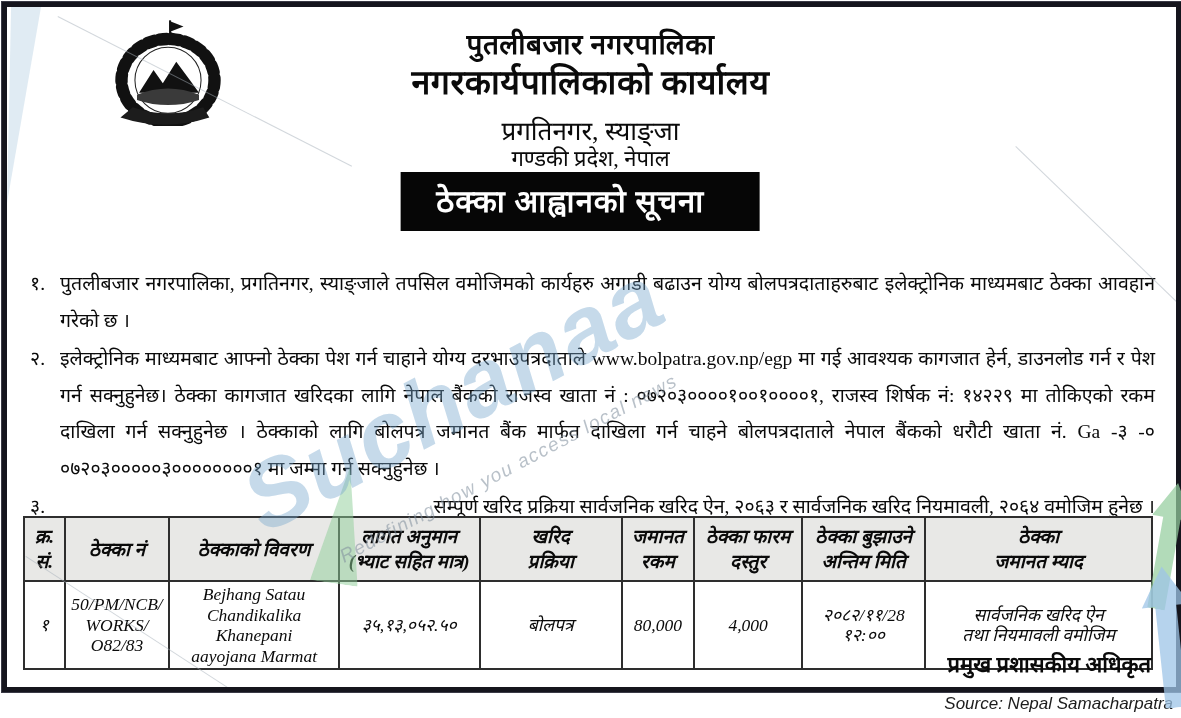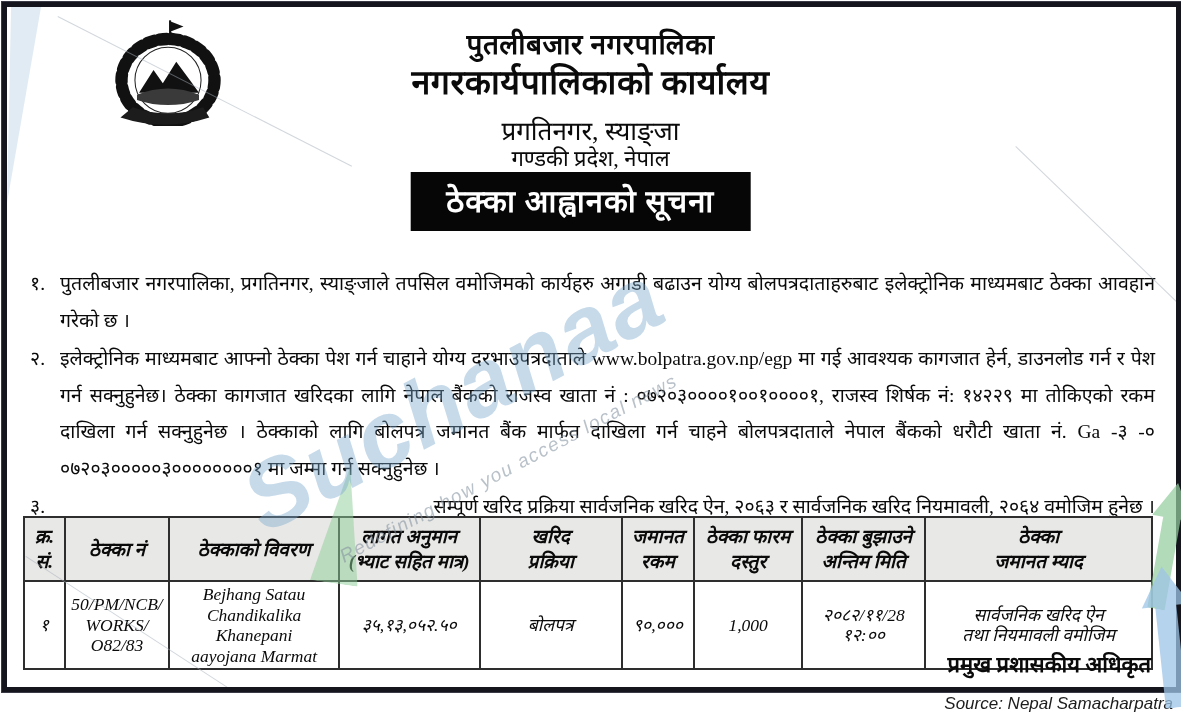--- a/index.html
+++ b/index.html
@@ -16,21 +16,21 @@
   
   .emblem{position:absolute;left:106px;top:18px;z-index:2;}
   .hdr{position:absolute;left:23px;width:1135px;text-align:center;z-index:2;}
   .h-muni{top:24px;font-size:28px;font-weight:bold;letter-spacing:.5px;}
   .h-office{top:58px;font-size:34px;font-weight:bold;letter-spacing:.5px;}
   .h-addr1{top:112px;font-size:26px;}
   .h-addr2{top:142px;font-size:22px;text-align:center;}
 
   .banner{position:absolute;top:172px;left:50%;transform:translateX(-53%);
           background:#060606;color:#ffffff;font-size:31px;font-weight:bold;
-          padding:7px 36px 10px 36px;letter-spacing:1px;z-index:2;}
+          padding:7px 55px 10px 36px;letter-spacing:1px;z-index:2;}
   .pubdate{position:absolute;top:231px;left:23px;width:1105px;text-align:center;
            font-size:21px;font-weight:bold;z-index:2;}
 
   
   .clauses{position:absolute;left:30px;top:266px;width:1125px;z-index:2;}
   .clause{display:flex;margin-bottom:2px;font-size:19.5px;line-height:36.5px;}
   .clause-num{flex:none;width:30px;}
   .clause-text{flex:auto;text-align:justify;}
   .clause:last-child .clause-text{text-align:right;}
 
@@ -154,22 +154,22 @@
       <tr>
         <td>१</td>
         <td class="desc-en">50/PM/NCB/
 WORKS/
 O82/83</td>
         <td class="desc-en">Bejhang Satau
 Chandikalika Khanepani
 aayojana Marmat</td>
         <td>३५,१३,०५२.५०</td>
         <td>बोलपत्र</td>
-        <td>९०,०००</td>
-        <td>1,000</td>
+        <td>80,000</td>
+        <td>4,000</td>
         <td>२०८२/११/28
 १२:००</td>
         <td>सार्वजनिक खरिद ऐन
 तथा नियमावली वमोजिम</td>
       </tr>
     </tbody>
   </table>
 
   <div class="signature">प्रमुख प्रशासकीय अधिकृत</div>
   <div class="source-line">Source: Nepal Samacharpatra</div>

